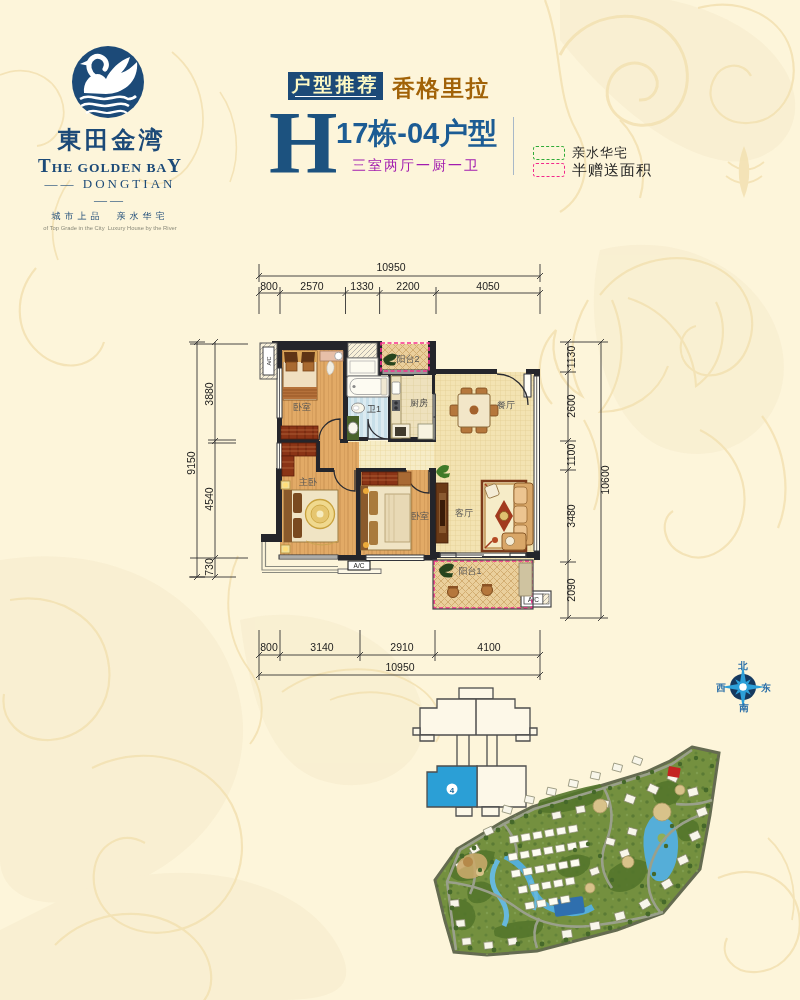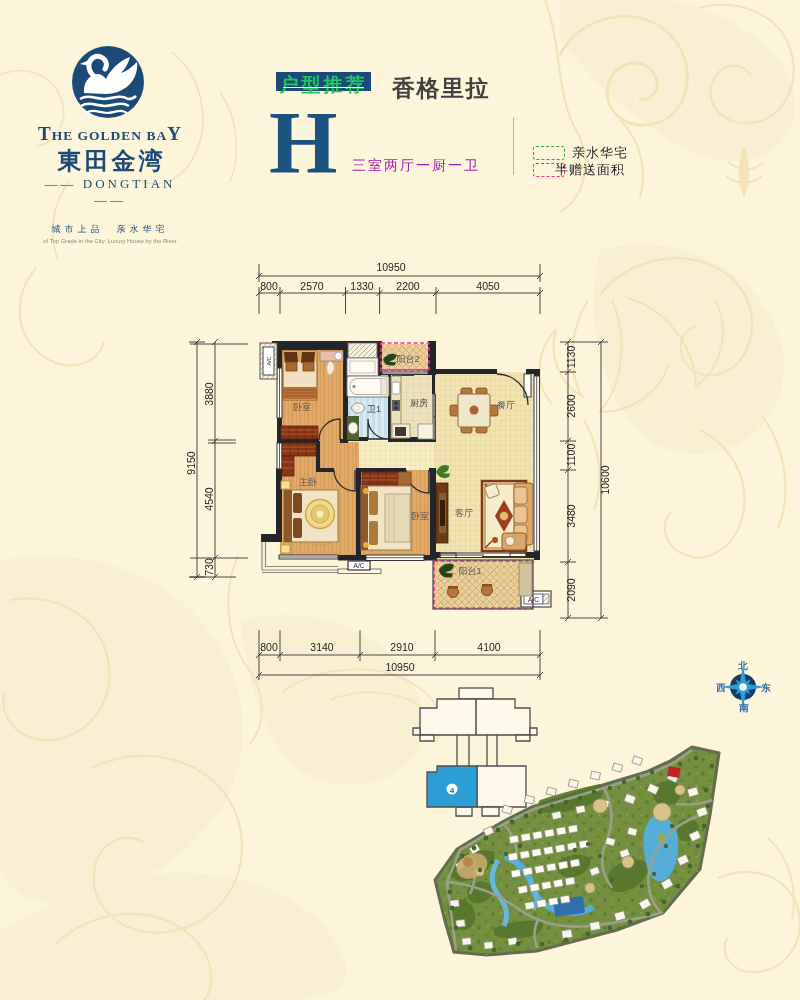--- a/index.html
+++ b/index.html
@@ -714,41 +714,42 @@
 
 <path d="M70,40 C62,36 58,30 59,24 C60,18 66,15 71,17 C76,19 78,25 75,29" fill="none" stroke="#fff" stroke-width="5" stroke-linecap="round"></path>
 
 <path d="M59,20 L50,24 L60,26 Z" fill="#fff"></path>
 
 <path d="M50,59 C58,54 66,59 74,59 C82,59 90,54 98,59 C101,59 104,58 106,56" stroke="#fff" stroke-width="2.6" fill="none"></path>
 <path d="M51,66 C59,61 67,66 75,66 C83,66 91,61 99,66" stroke="#fff" stroke-width="2.6" fill="none"></path>
 <path d="M56,73 C63,68 70,73 77,73 C84,73 91,68 97,73" stroke="#fff" stroke-width="2.2" fill="none"></path>
 </svg>
 
+<div style="font-family:'Liberation Serif',serif;font-weight:bold;font-size:24px;color:#1c4a78;letter-spacing:3px;margin-top:0px;margin-left:3px">東田金湾</div>
+
 <div style="font-family:'Liberation Serif',serif;font-weight:bold;color:#1c4a78;font-size:13.5px;letter-spacing:1px;margin-top:-1px"><span style="font-size:19px">T</span>HE GOLDEN BA<span style="font-size:19px">Y</span></div>
 
-<div style="font-family:'Liberation Serif',serif;font-weight:bold;font-size:24px;color:#1c4a78;letter-spacing:3px;margin-top:0px;margin-left:3px">東田金湾</div>
-
 <div style="font-family:'Liberation Serif',serif;color:#1c4a78;font-size:13px;letter-spacing:3px;margin-top:-1px">―― DONGTIAN ――</div>
 
-<div style="color:#1c4a78;font-size:9px;letter-spacing:4px;margin-top:15px">城市上品&nbsp;&nbsp;亲水华宅</div>
+<div style="color:#1c4a78;font-size:9px;letter-spacing:4px;margin-top:2px">城市上品&nbsp;&nbsp;亲水华宅</div>
 
 <div style="color:#8a8a7a;font-size:6.5px;margin-top:1px;transform:scale(0.9)">of Top Grade in the City&nbsp;&nbsp;Luxury House by the River</div>
 </div>
 
-<div class="abs" style="left:276px;top:72px;width:95px;height:19px;background:#1c4a78;color:#22c55e;font-size:19px;font-weight:bold;letter-spacing:3px;text-align:center;line-height:26px">户型推荐<div style="position:absolute;left:7px;right:7px;bottom:3px;height:1.5px;background:#fff"></div></div>
-
-<div class="abs" style="left:392px;top:73px;color:#404040;font-size:23px;font-weight:bold;letter-spacing:1.5px">香格里拉</div>
+<div class="abs" style="left:288px;top:72px;width:95px;height:28px;background:#1c4a78;color:#fef9c3;font-size:19px;font-weight:bold;letter-spacing:3px;text-align:center;line-height:26px">户型推荐<div style="position:absolute;left:7px;right:7px;bottom:3px;height:1.5px;background:#fff"></div></div>
+
+<div class="abs" style="left:392px;top:73px;color:#a16207;font-size:23px;font-weight:bold;letter-spacing:1.5px">香格里拉</div>
 
 <div class="abs" style="left:269px;top:99px;font-family:'Liberation Serif',serif;font-weight:bold;font-size:88px;color:#1c527f;line-height:1">H</div>
 
+<div class="abs" style="left:336px;top:114px;color:#1c5c94;font-size:29px;font-weight:bold;letter-spacing:0px">17栋-04户型</div>
 
 <div class="abs" style="left:352px;top:157px;color:#a21caf;font-size:14px;letter-spacing:2px">三室两厅一厨一卫</div>
 
 <div class="abs" style="left:513px;top:117px;width:1px;height:58px;background:#a8b8c8"></div>
 
 
 <div class="abs" style="left:533px;top:146px;width:30px;height:12px;border:1.6px dashed #2faa37;border-radius:3px"></div>
 <div class="abs" style="left:572px;top:144px;color:#222;font-size:13px;letter-spacing:1px">亲水华宅</div>
 
 <div class="abs" style="left:533px;top:163px;width:30px;height:12px;border:1.6px dashed #f2288c;border-radius:3px"></div>
-<div class="abs" style="left:555px;top:161px;color:#222;font-size:13px;letter-spacing:1px">半赠送面积</div>
+<div class="abs" style="left:572px;top:161px;color:#222;font-size:15px;letter-spacing:1px">半赠送面积</div>
 </div>
 
 </body></html>

